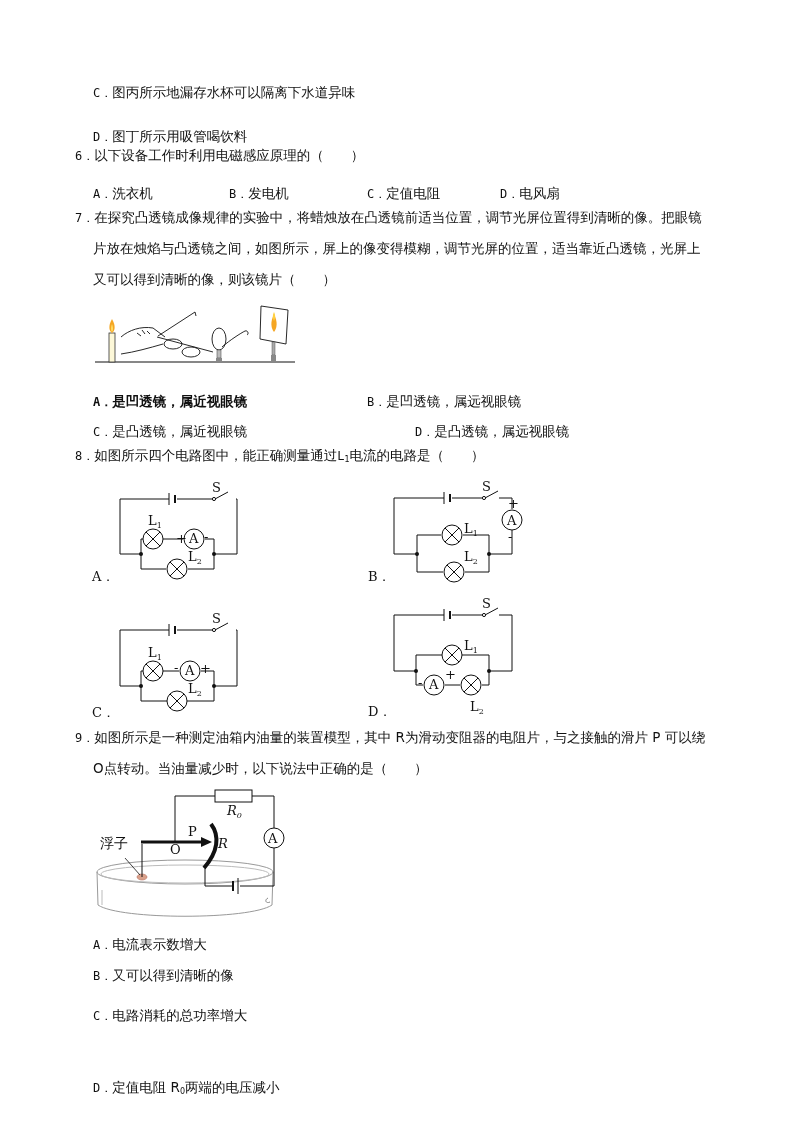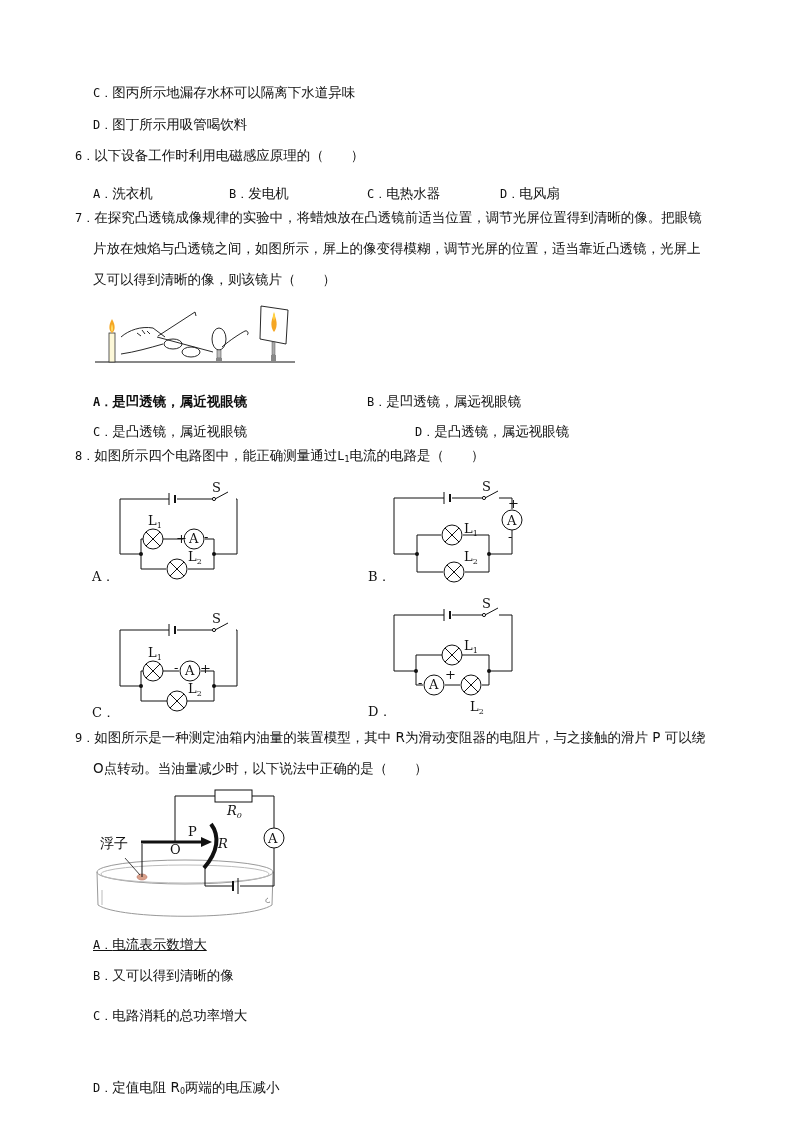--- a/index.html
+++ b/index.html
@@ -12,35 +12,35 @@
   svg { position:absolute; overflow:visible; }
   .ctext { font-family:"DejaVu Serif", serif; font-size:13px; fill:#111; }
   .ital { font-style:italic; }
 </style>
 </head>
 <body>
 
 <div class="line" style="left:93px;top:82px;">
   <span class="lbl">C．</span><span>图丙所示地漏存水杯可以隔离下水道异味</span>
 </div>
-<div class="line" style="left:93px;top:114px;">
+<div class="line" style="left:93px;top:126px;">
   <span class="lbl">D．</span><span>图丁所示用吸管喝饮料</span>
 </div>
 
 <div class="line" style="top:145px;">
   <span class="lbl">6．</span><span>以下设备工作时利用电磁感应原理的（　　）</span>
 </div>
 <div class="opt" style="left:93px;top:176px;">
   <span class="lbl">A．</span><span>洗衣机</span>
 </div>
 <div class="opt" style="left:229px;top:176px;">
   <span class="lbl">B．</span><span>发电机</span>
 </div>
 <div class="opt" style="left:367px;top:176px;">
-  <span class="lbl">C．</span><span>电热水器</span>
+  <span class="lbl">C．</span><span>定值电阻</span>
 </div>
 <div class="opt" style="left:500px;top:176px;">
   <span class="lbl">D．</span><span>电风扇</span>
 </div>
 
 <div class="line" style="top:207px;">
   <span class="lbl">7．</span><span>在探究凸透镜成像规律的实验中，将蜡烛放在凸透镜前适当位置，调节光屏位置得到清晰的像。把眼镜</span>
 </div>
 <div class="line" style="left:93px;top:238px;">
   <span>片放在烛焰与凸透镜之间，如图所示，屏上的像变得模糊，调节光屏的位置，适当靠近凸透镜，光屏上</span>
@@ -251,21 +251,21 @@
     <line x1="143" y1="101" x2="143" y2="111" stroke-width="2"></line>
     <path d="M143 106 L115 106 L115 88"></path>
   </g>
   <text class="ctext ital" x="137" y="35"><tspan>R</tspan><tspan font-size="8" dy="3">0</tspan></text>
   <text class="ctext" x="178" y="63">A</text>
   <text class="ctext ital" x="128" y="68">R</text>
   <text class="ctext" x="98" y="56">P</text>
   <text class="ctext" x="80" y="74">O</text>
 </svg>
 
-<div class="line" style="left:93px;top:934px;text-decoration:underline;">
+<div class="line" style="left:93px;top:934px;">
   <span class="lbl">A．</span><span>电流表示数增大</span>
 </div>
 <div class="line" style="left:93px;top:965px;">
   <span class="lbl">B．</span><span>又可以得到清晰的像</span>
 </div>
 <div class="line" style="left:93px;top:997px;margin-top:8px;">
   <span class="lbl">C．</span><span>电路消耗的总功率增大</span>
 </div>
 <div class="line" style="left:93px;top:1029px;margin-top:48px;">
   <span class="lbl">D．</span><span>定值电阻 R</span><sub>0</sub><span>两端的电压减小</span>

